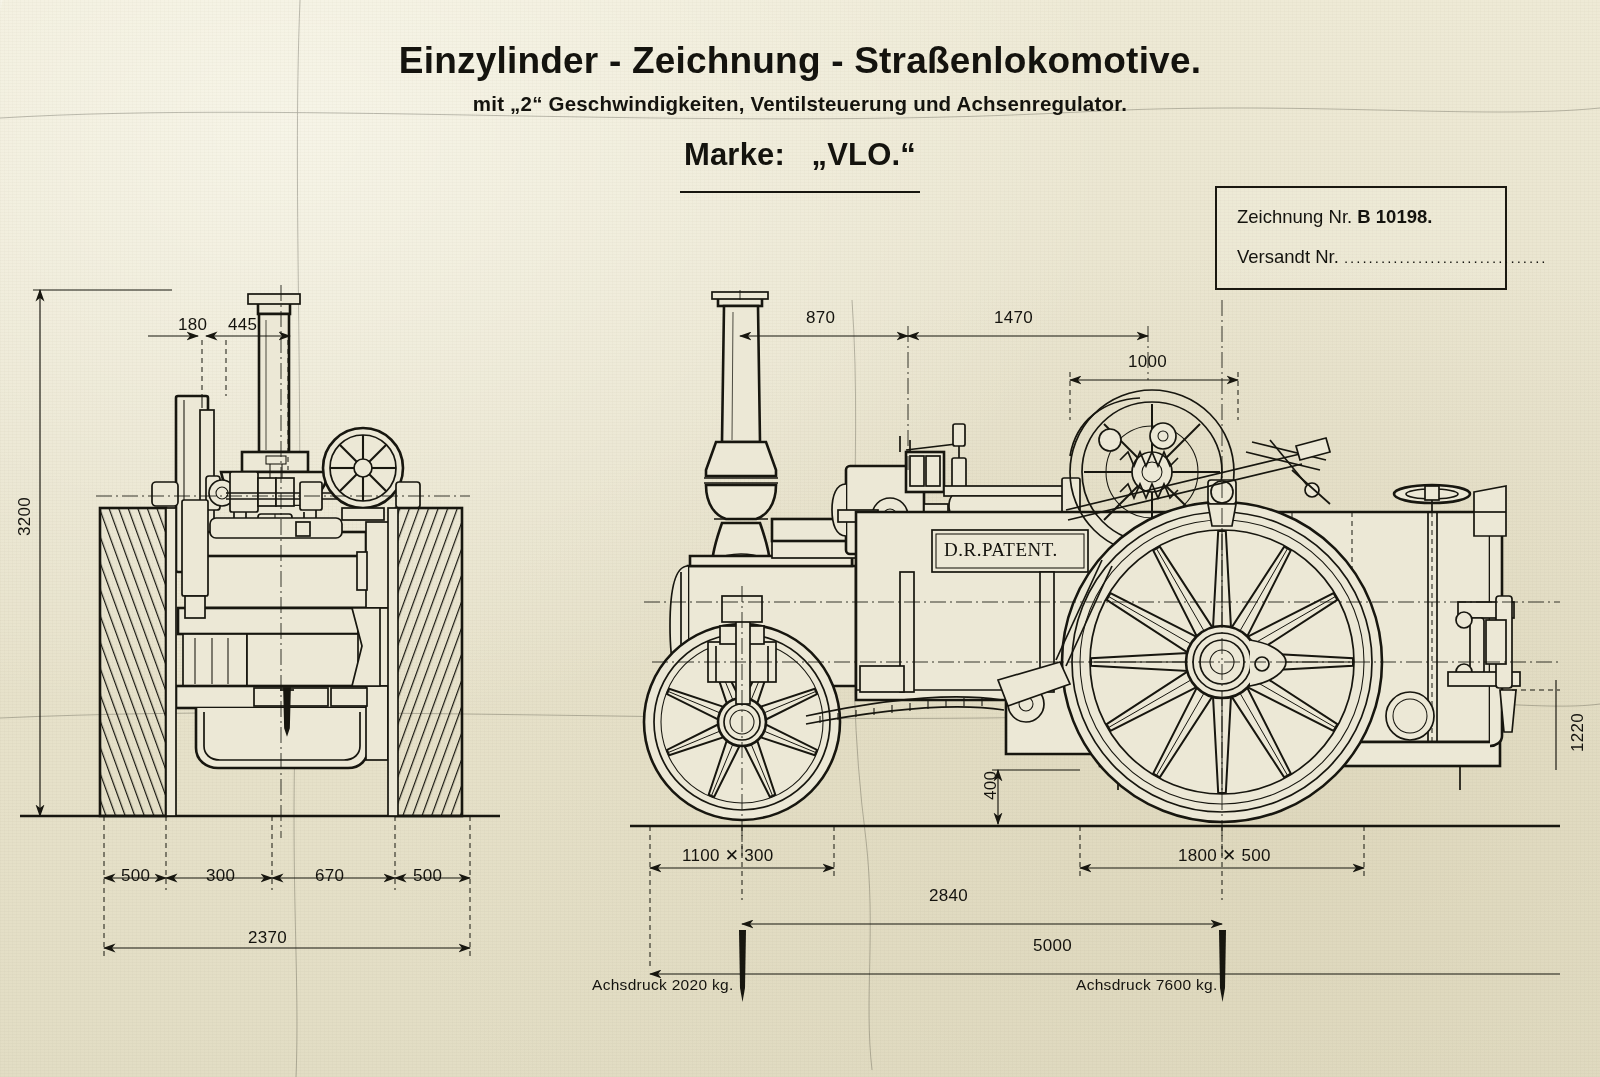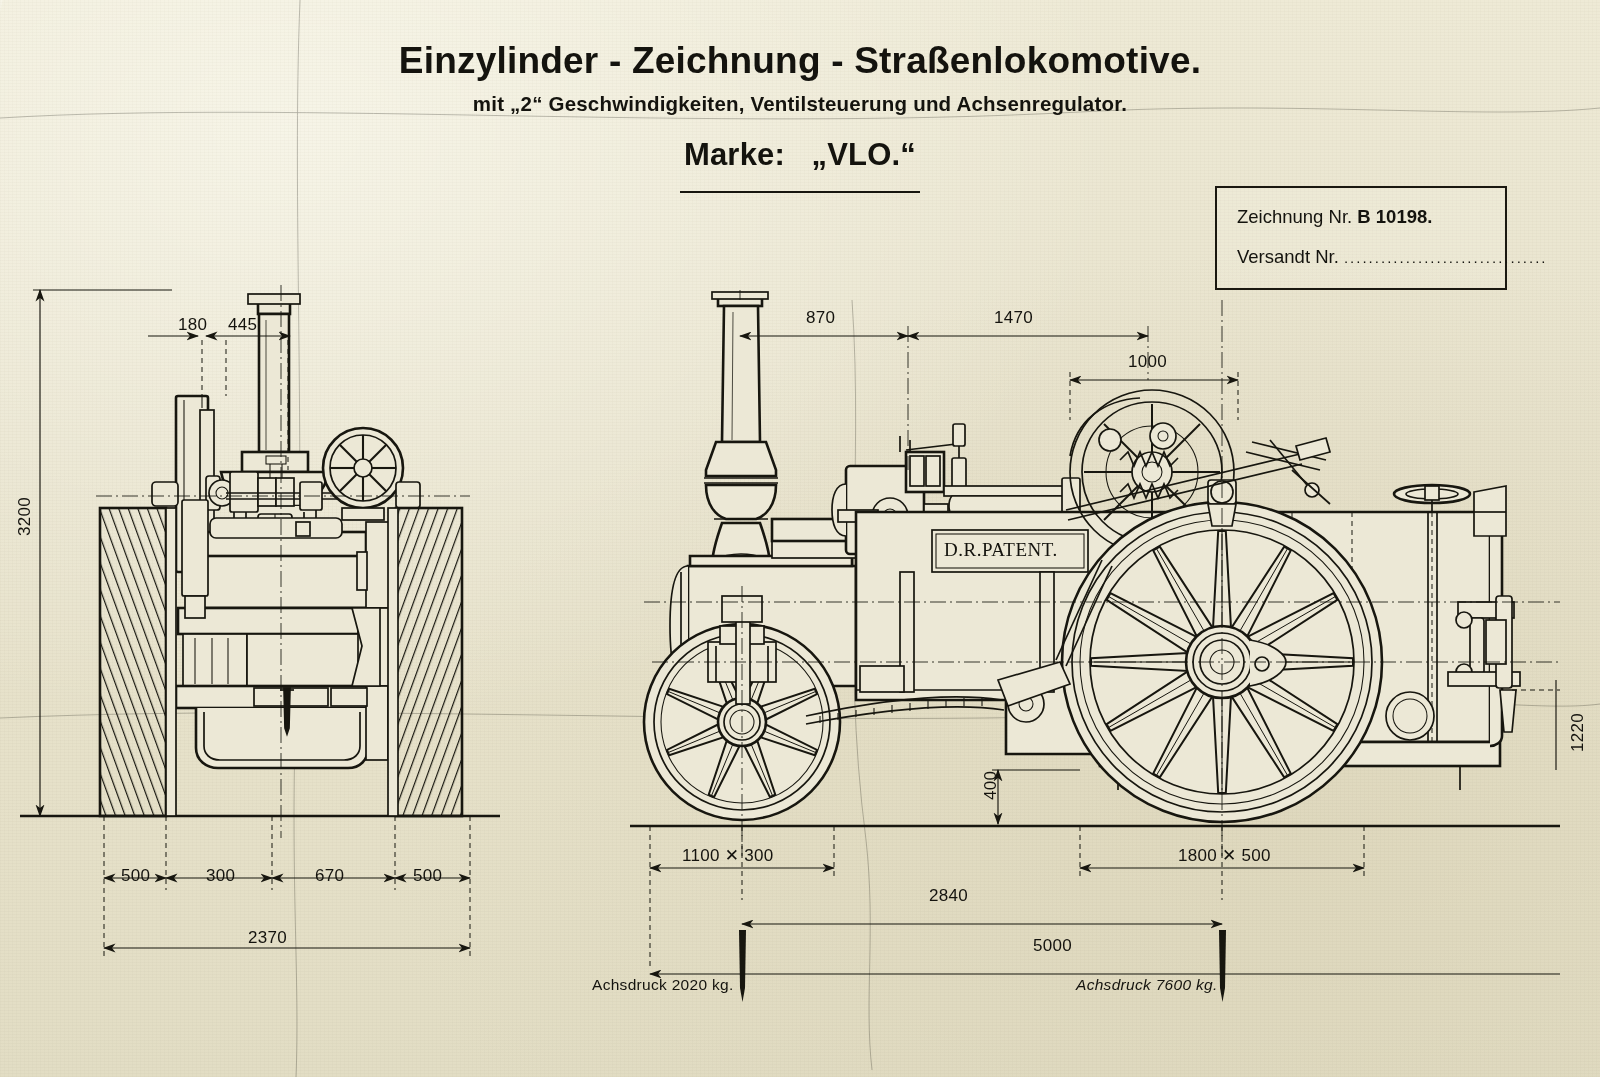--- a/index.html
+++ b/index.html
@@ -613,15 +613,15 @@
 </div>
 <div class="dimtxt" style="left:682px;top:845px;">1100 ✕ 300</div>
 <div class="dimtxt" style="left:1178px;top:845px;">1800 ✕ 500</div>
 <div class="dimtxt" style="left:929px;top:886px;">2840</div>
 <div class="dimtxt" style="left:1033px;top:936px;">5000</div>
 <div class="dimtxt" style="left:1568px;top:752px;">
   <span class="vert" style="display:inline-block;">1220</span>
 </div>
 
 <div class="dimtxt sm" style="left:592px;top:976px;">Achsdruck 2020 kg.</div>
-<div class="dimtxt sm" style="left:1076px;top:976px;font-style:italic;">Achsdruck 7600 kg.</div>
+<div class="dimtxt sm" style="left:1076px;top:976px;">Achsdruck 7600 kg.</div>
 
 <div class="drp" style="left:944px;top:539px;">D.R.PATENT.</div>
 
 </body></html>

